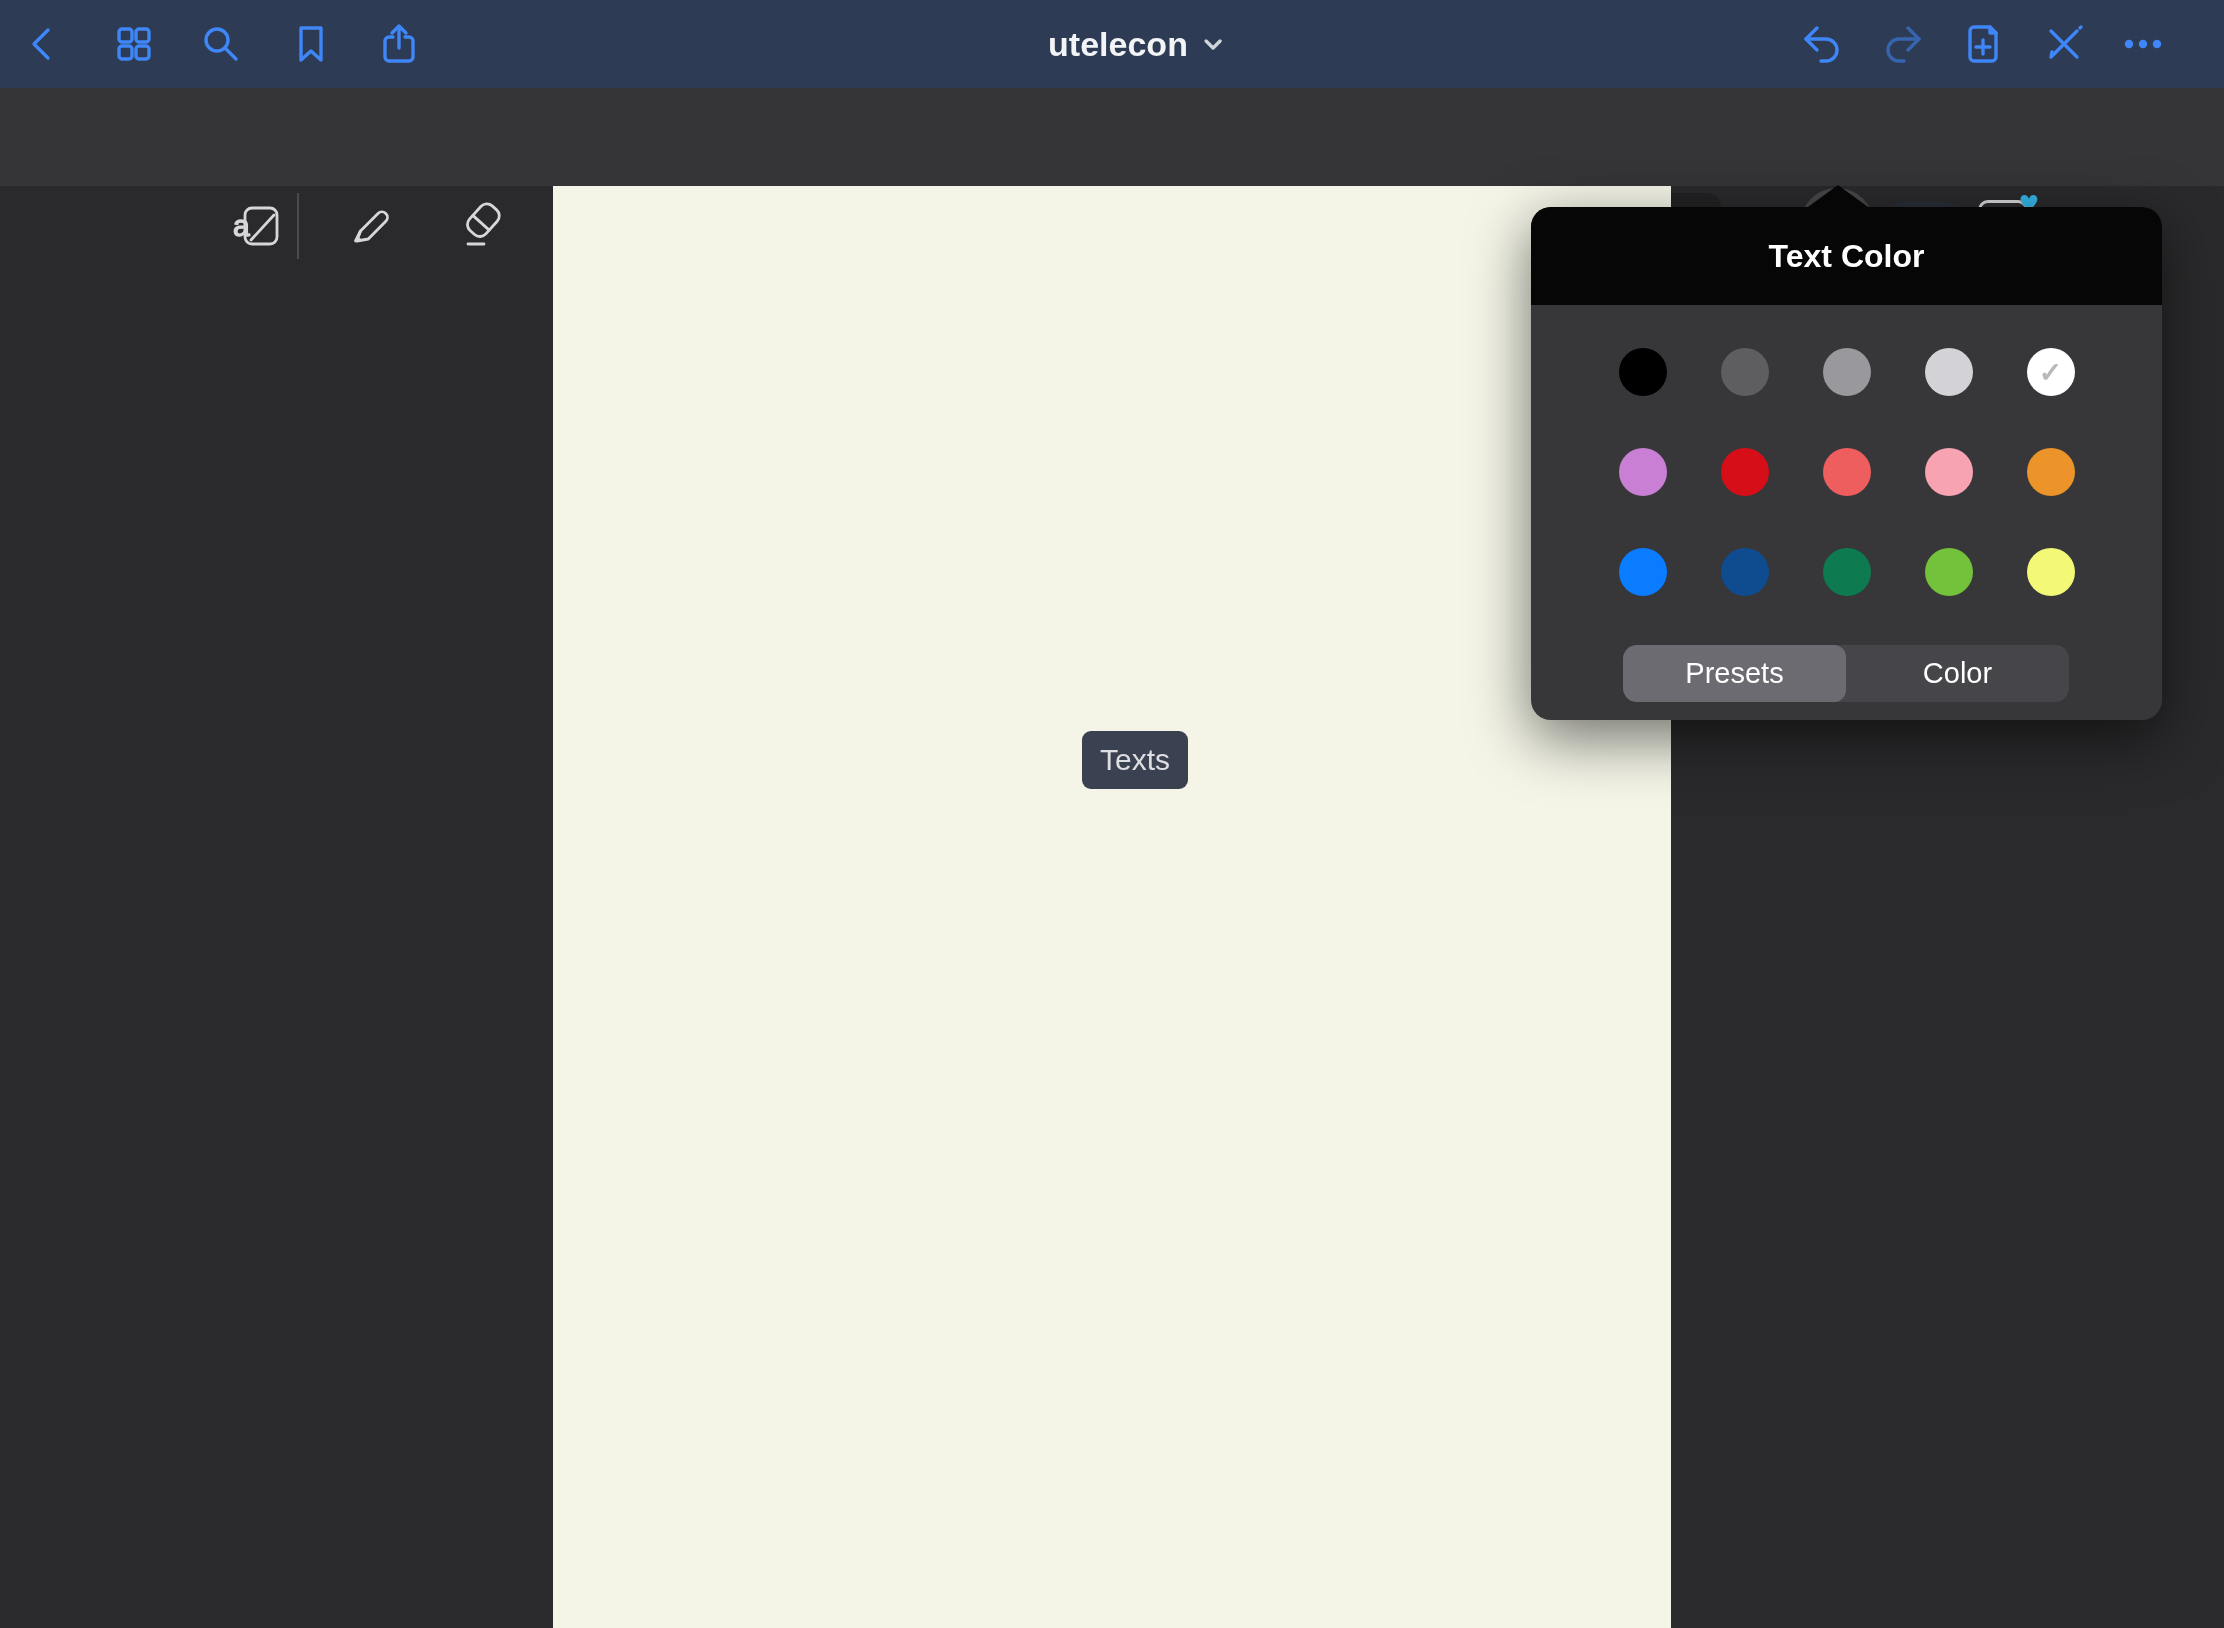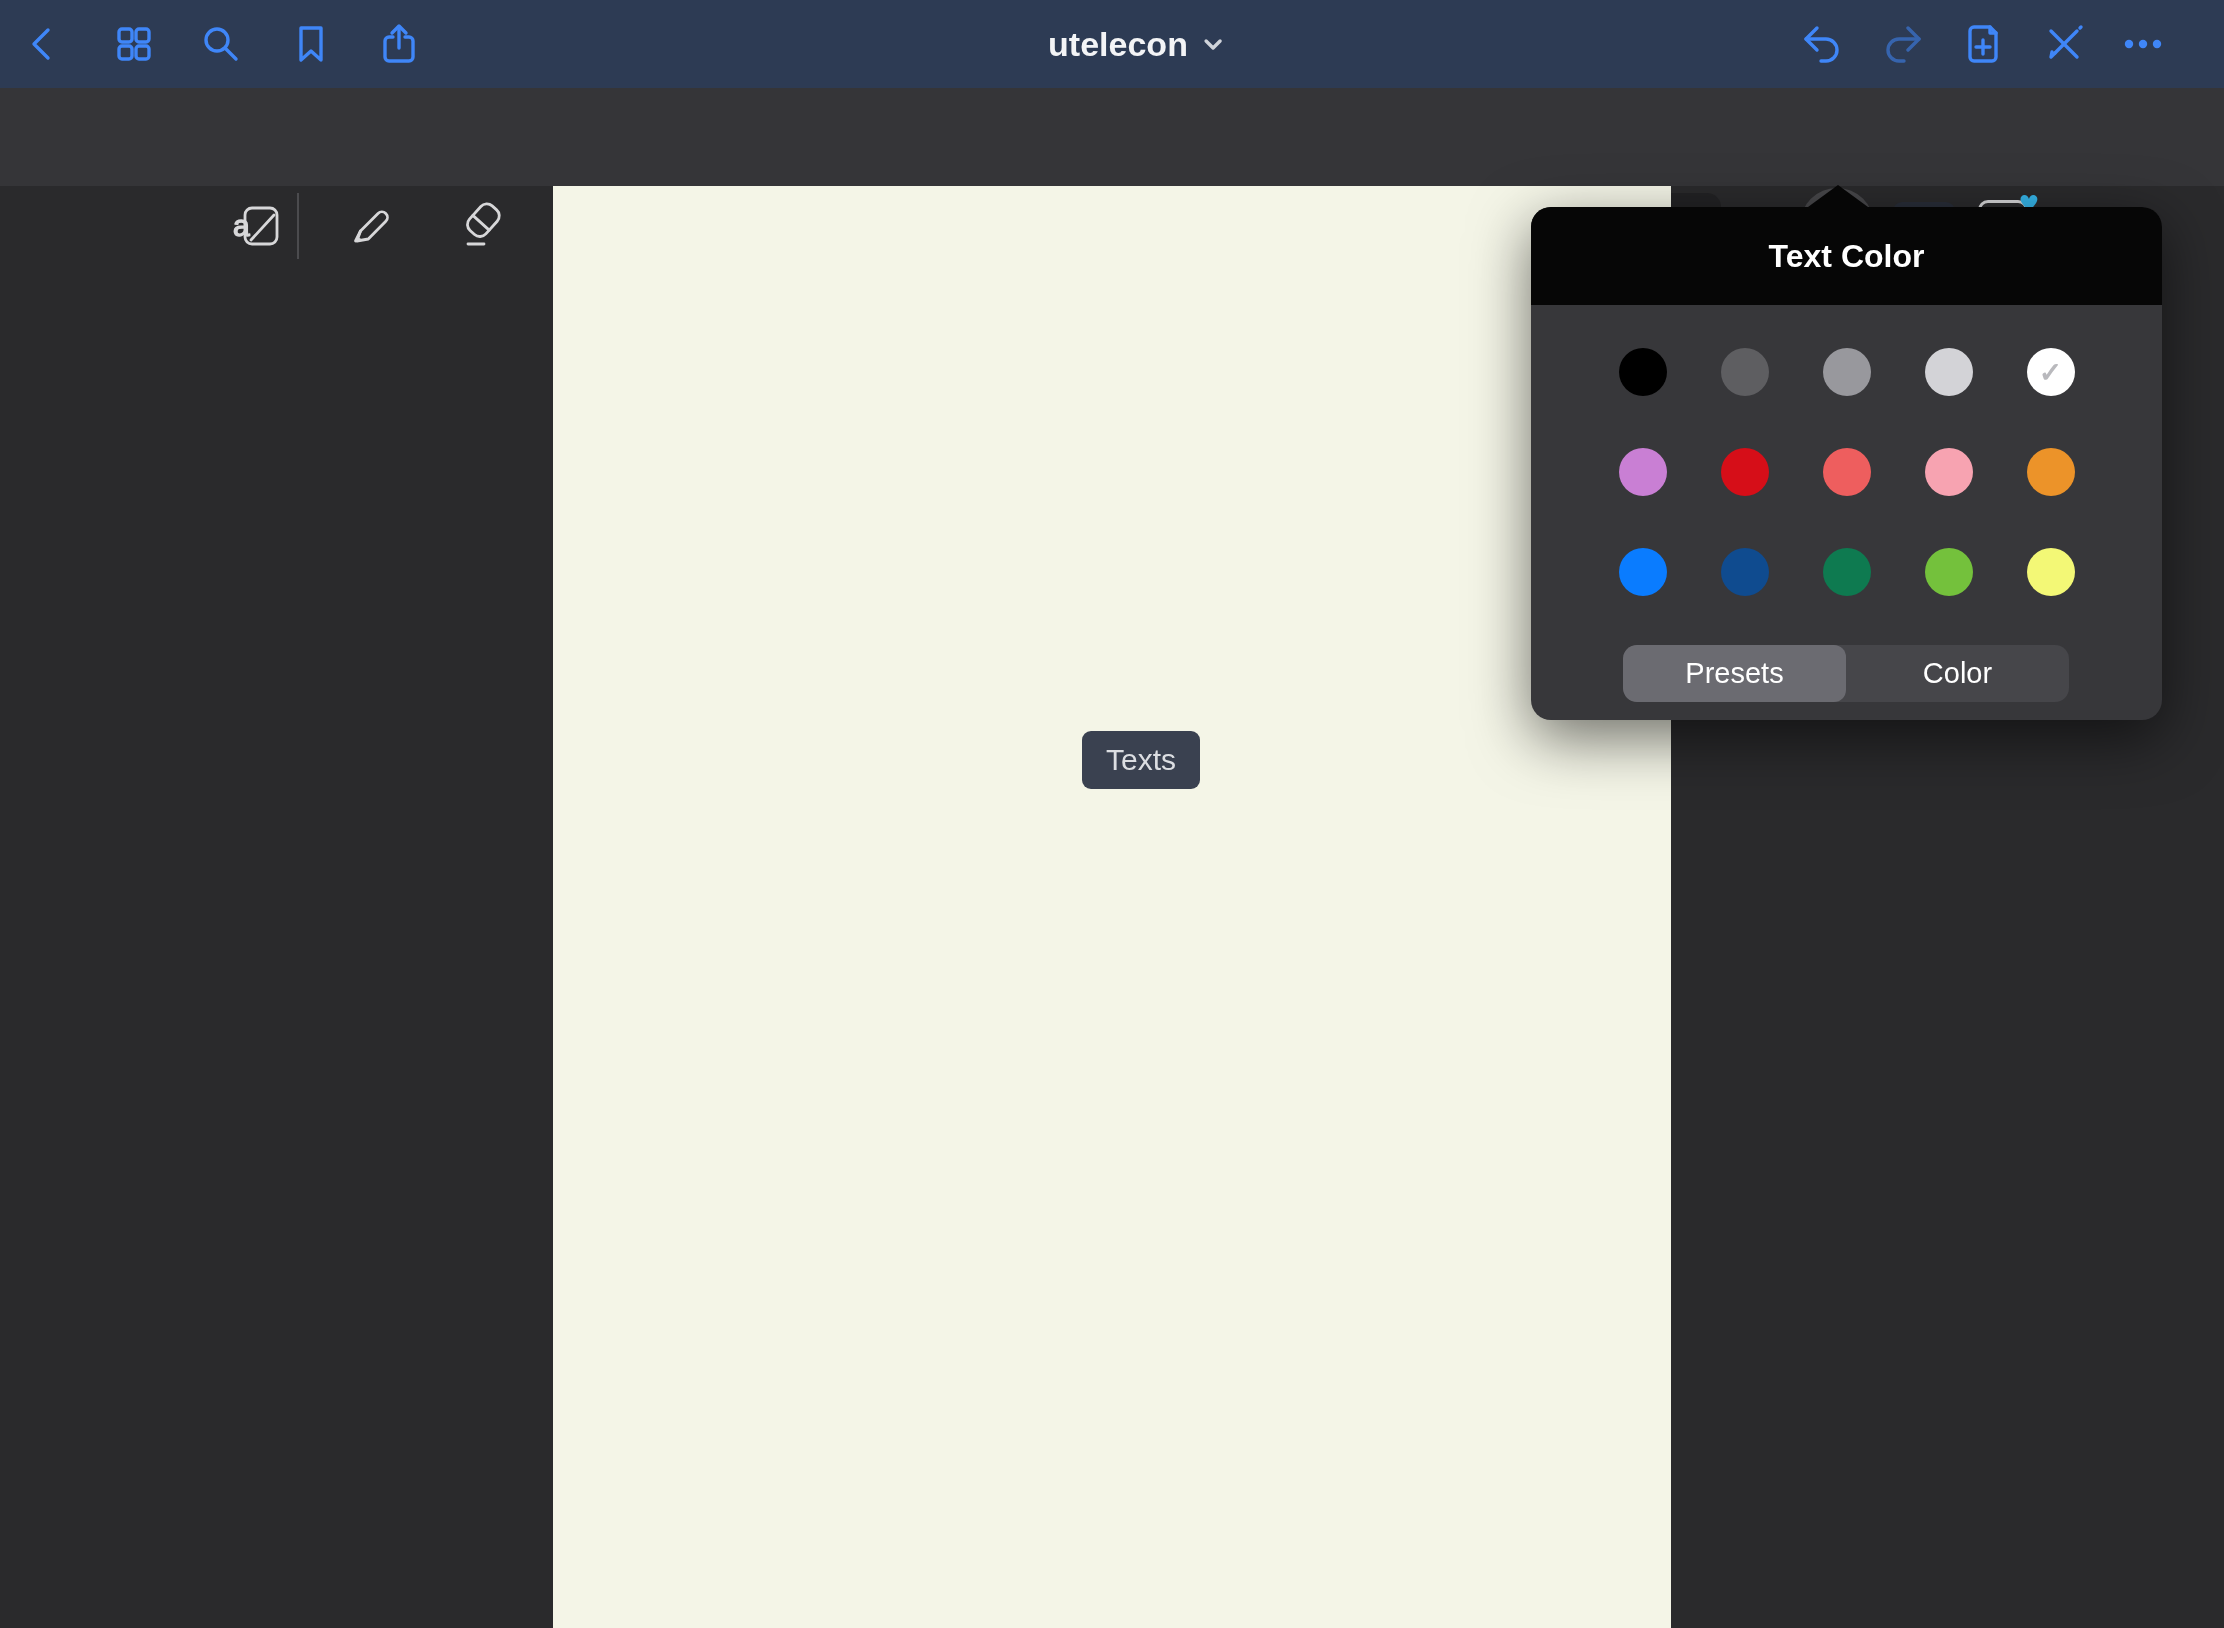--- a/index.html
+++ b/index.html
@@ -35,21 +35,21 @@
     background:#47474a; display:flex; align-items:center; justify-content:center; cursor:pointer; }
   .color-btn .disc { width:54px; height:54px; border-radius:50%; background:#fbfbfb; display:flex; align-items:center; justify-content:center; }
   .color-btn svg { stroke:#9a9aa0; fill:none; stroke-width:2.6; stroke-linecap:round; stroke-linejoin:round; }
   .dim-square { position:absolute; left:1893px; top:114px; width:62px; height:50px; border-radius:9px; background:#282d38; }
   .tstyle-btn { position:absolute; left:1978px; top:112px; width:50px; height:46px; border:3px solid #d6d6d8;
     border-radius:10px; color:#d6d6d8; font-size:27px; font-weight:bold; display:flex; align-items:center; justify-content:center; cursor:pointer; }
   .tstyle-btn .heart { position:absolute; right:-14px; top:-18px; color:var(--heart,#35b4e8); font-size:34px; line-height:1; }
 
   
   .page { position:absolute; left:553px; top:186px; width:1118px; height:1442px; background:var(--page-color,#f4f5e7); }
-  .text-object { position:absolute; left:529px; top:545px; padding:12px 24px; background:#3a4150; border-radius:9px;
+  .text-object { position:absolute; left:529px; top:545px; padding:12px 18px; background:#3a4150; border-radius:9px;
     color:#dcdee2; font-size:30px; cursor:pointer; }
 
   
   .popover { position:absolute; left:1531px; top:207px; width:631px; height:513px; border-radius:20px;
     background:#37373a; box-shadow:0 18px 60px rgba(0,0,0,.55); }
   .popover .arrow { position:absolute; left:277px; top:-22px; width:0; height:0;
     border-left:30px solid transparent; border-right:30px solid transparent; border-bottom:22px solid #060606; }
   .popover-header { width:631px; height:98px; background:#060606; border-radius:20px 20px 0 0;
     display:flex; align-items:center; justify-content:center; color:#fff; font-size:32px; font-weight:bold; }
   .swatch-grid { position:absolute; left:0; top:141px; width:631px; display:flex; flex-direction:column; gap:52px; }

